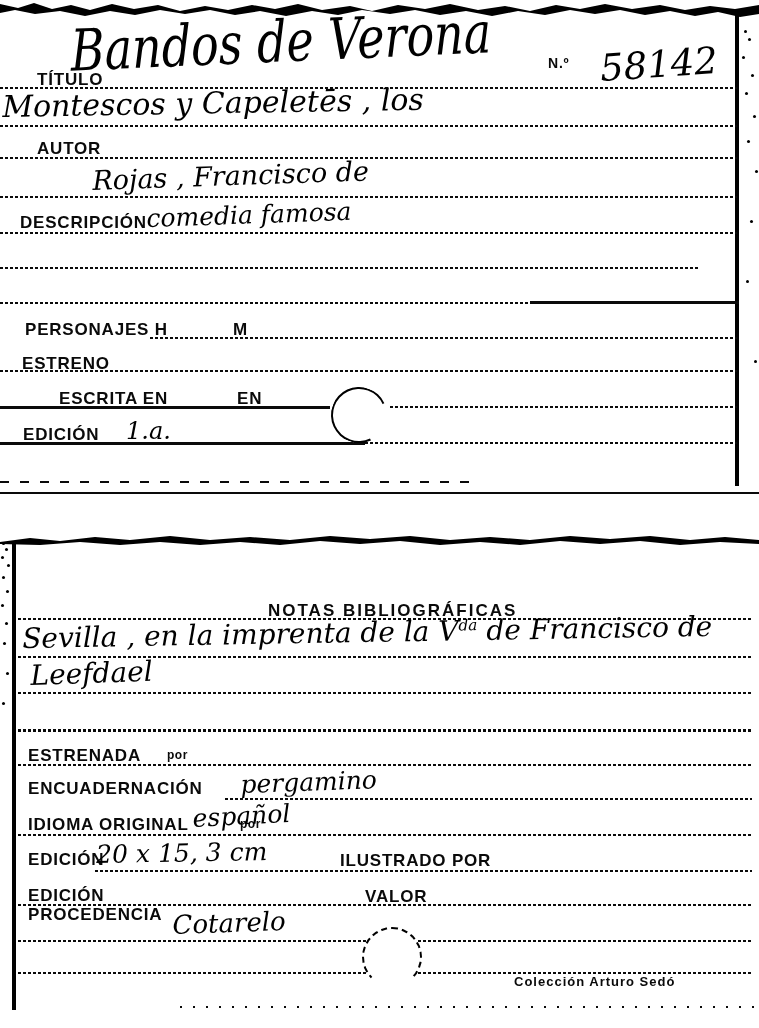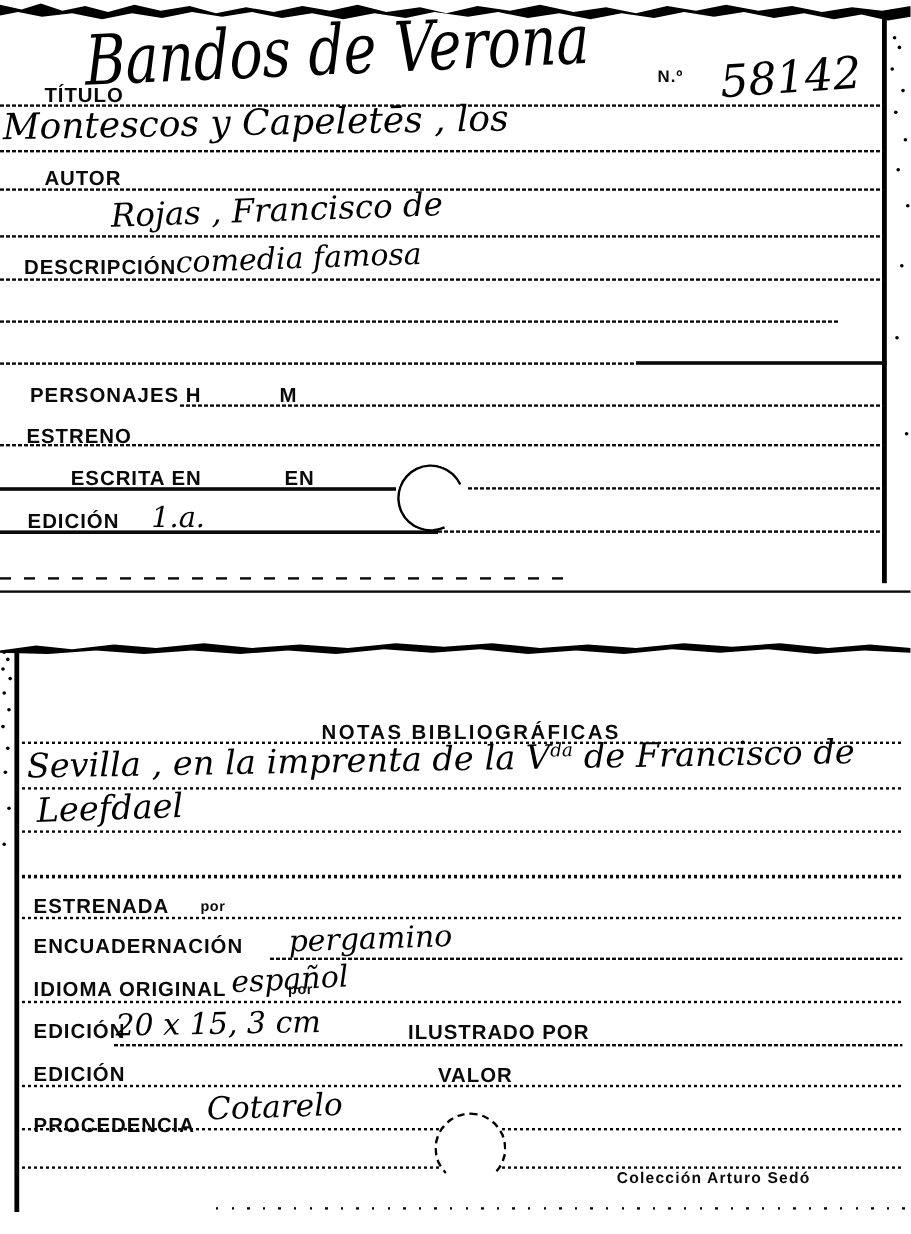--- a/index.html
+++ b/index.html
@@ -109,21 +109,21 @@
     <span class="lbl" style="left:253px;top:67px;letter-spacing:2px;margin-left:15px;">NOTAS BIBLIOGRÁFICAS</span>
     <span class="lbl" style="left:28px;top:212px;">ESTRENADA</span>
     <span class="lbl lower" style="left:167px;top:214px;">por</span>
     <span class="lbl" style="left:28px;top:245px;">ENCUADERNACIÓN</span>
     <span class="lbl" style="left:28px;top:281px;">IDIOMA ORIGINAL</span>
     <span class="lbl lower" style="left:240px;top:283px;">por</span>
     <span class="lbl" style="left:28px;top:316px;">EDICIÓN</span>
     <span class="lbl" style="left:340px;top:317px;">ILUSTRADO POR</span>
     <span class="lbl" style="left:28px;top:352px;">EDICIÓN</span>
     <span class="lbl" style="left:345px;top:353px;margin-left:20px;">VALOR</span>
-    <span class="lbl" style="left:28px;top:394px;">PROCEDENCIA</span>
+    <span class="lbl" style="left:28px;top:371px;">PROCEDENCIA</span>
     <span class="lbl" style="left:514px;top:440px;font-size:13px;letter-spacing:1px;">Colección Arturo Sedó</span>
 
     <span class="hw" style="left:22px;top:91px;font-size:28px;transform:rotate(-1deg);transform-origin:left top;"><span>Sevilla , en la imprenta de la V</span><sup class="hw-sup">da</sup><span> de Francisco de</span></span>
     <span class="hw" style="left:30px;top:128px;font-size:28px;transform:rotate(-2deg);transform-origin:left top;">Leefdael</span>
     <span class="hw" style="left:240px;top:238px;font-size:25px;transform:rotate(-2deg);transform-origin:left top;">pergamino</span>
     <span class="hw" style="left:192px;top:272px;font-size:25px;transform:rotate(-3deg);transform-origin:left top;">español</span>
     <span class="hw" style="left:96px;top:308px;font-size:25px;transform:rotate(-1deg);transform-origin:left top;">20 x 15, 3 cm</span>
     <span class="hw" style="left:172px;top:378px;font-size:26px;transform:rotate(-2deg);transform-origin:left top;">Cotarelo</span>
 
     <div class="hole hole2" style="left:362px;top:393px;"></div>

